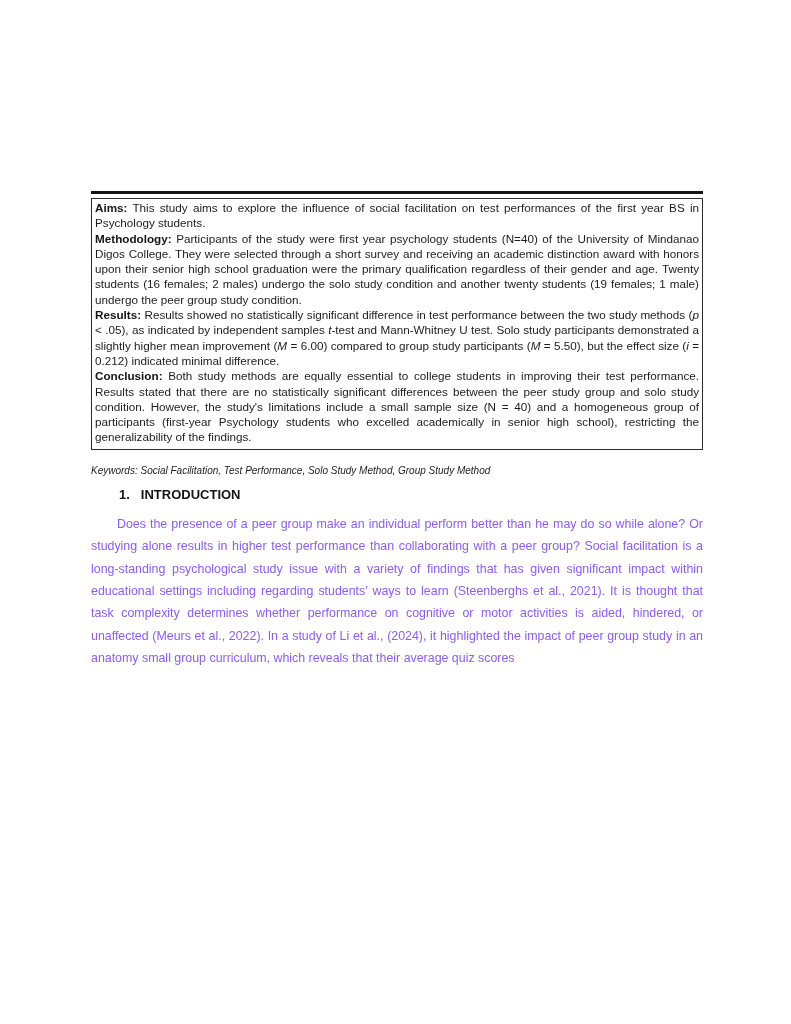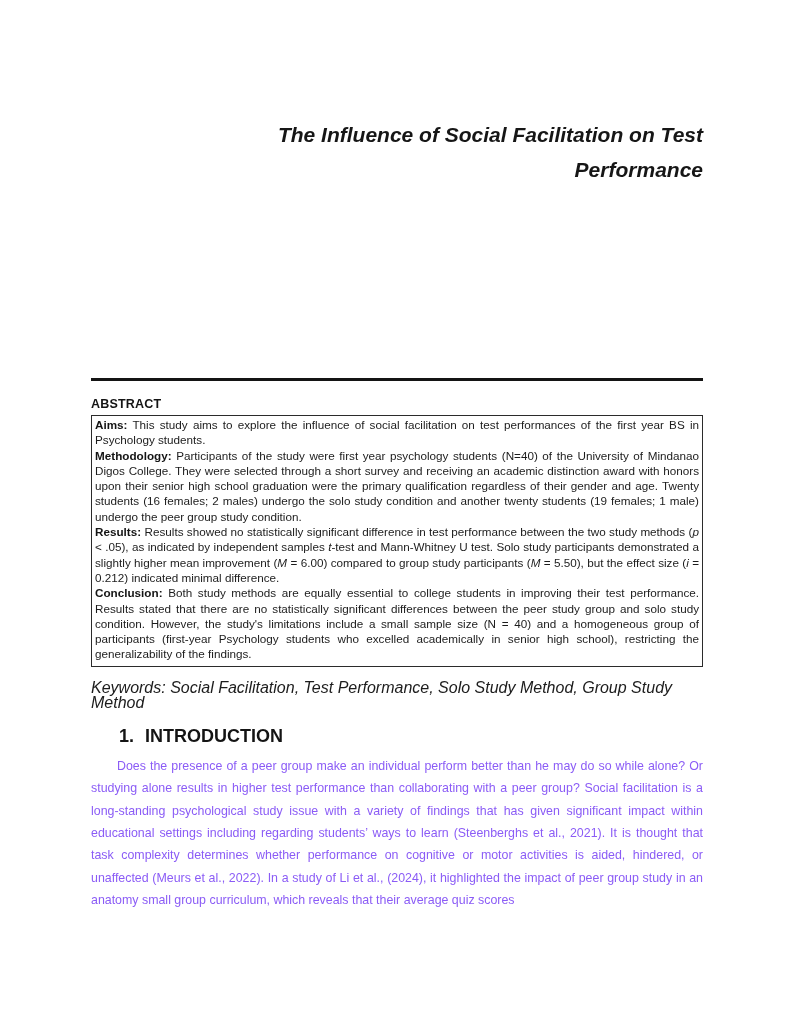--- a/index.html
+++ b/index.html
@@ -44,54 +44,51 @@
     padding: 1px 3px 4px 3px;
     font-size: 11.7px;
     line-height: 15.3px;
     text-align: justify;
     color: #1c1c1c;
   }
   .abs-box p { margin: 0; }
   .abs-box .lbl { font-weight: bold; color: #141414; }
   .keywords {
     margin-top: 13px;
-    font-size: 16px;
+    font-size: 10px;
     line-height: 15px;
     font-style: italic;
     color: #1c1c1c;
   }
   .sec-heading {
-    margin-top: 19px;
+    margin-top: 9px;
     padding-left: 28px;
-    font-size: 18px;
+    font-size: 13px;
     line-height: 15px;
     font-weight: bold;
     color: #141414;
   }
   .sec-heading .sec-num { display: inline-block; margin-right: 11px; }
   .intro {
     margin-top: 11px;
     font-size: 12.4px;
     line-height: 22.4px;
     text-align: justify;
     text-indent: 26px;
     color: #8b5cf6;
   }
 </style>
 </head>
 <body>
 
 <div class="page">
 
-  <h1 class="title">The Influence of Social Facilitation on Test
-Performance</h1>
 
   <div class="rule"></div>
 
-  <div class="abs-heading">ABSTRACT</div>
 
   <div class="abs-box">
     <p><b class="lbl">Aims:</b> <span>This study aims to explore the influence of social facilitation on test performances of the first year BS in Psychology students.</span></p>
     <p><b class="lbl">Methodology:</b> <span>Participants of the study were first year psychology students (N=40) of the University of Mindanao Digos College. They were selected through a short survey and receiving an academic distinction award with honors upon their senior high school graduation were the primary qualification regardless of their gender and age. Twenty students (16 females; 2 males) undergo the solo study condition and another twenty students (19 females; 1 male) undergo the peer group study condition.</span></p>
     <p><b class="lbl">Results:</b> <span><span>Results showed no statistically significant difference in test performance between the two study methods (</span><i>p</i><span> &lt; .05), as indicated by independent samples </span><i>t</i><span>-test and Mann-Whitney U test. Solo study participants demonstrated a slightly higher mean improvement (</span><i>M</i><span> = 6.00) compared to group study participants (</span><i>M</i><span> = 5.50), but the effect size (</span><i>i</i><span> = 0.212) indicated minimal difference.</span></span></p>
     <p><b class="lbl">Conclusion:</b> <span>Both study methods are equally essential to college students in improving their test performance. Results stated that there are no statistically significant differences between the peer study group and solo study condition. However, the study's limitations include a small sample size (N = 40) and a homogeneous group of participants (first-year Psychology students who excelled academically in senior high school), restricting the generalizability of the findings.</span></p>
   </div>
 
   <p class="keywords">Keywords: Social Facilitation, Test Performance, Solo Study Method, Group Study Method</p>
 

